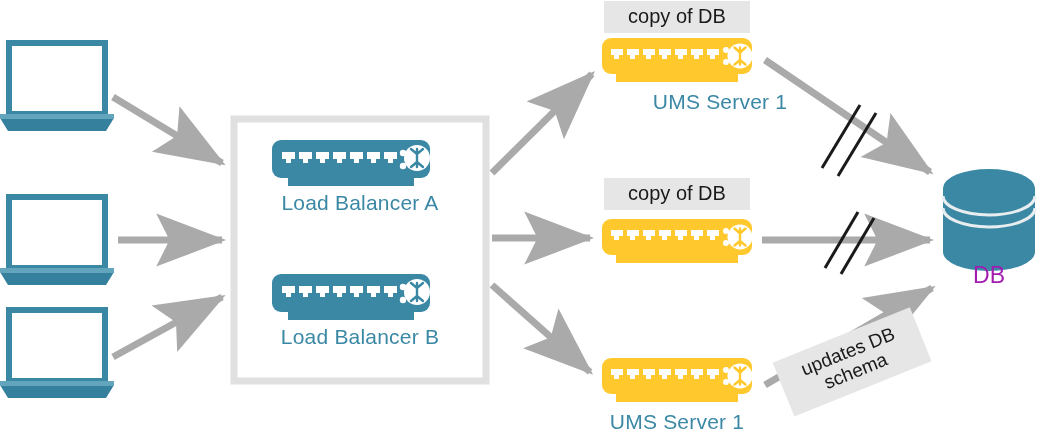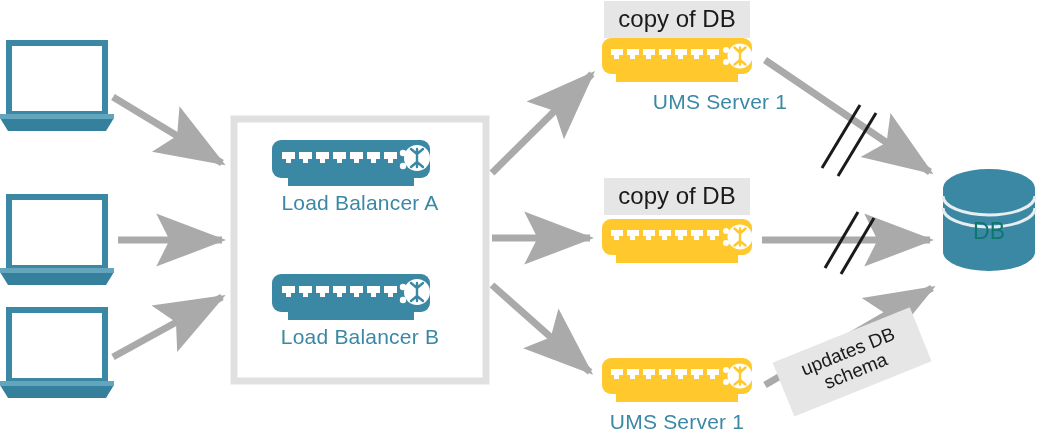--- a/index.html
+++ b/index.html
@@ -29,44 +29,45 @@
     font-size: 21px;
     color: #3b88a5;
     white-space: nowrap;
     text-align: center;
     letter-spacing: 0.2px;
   }
   .tag-label {
     position: absolute;
     background: #e6e6e6;
     color: #1a1a1a;
-    font-size: 24px;
+    font-size: 20px;
     white-space: nowrap;
     text-align: center;
     padding: 4px 10px 5px 10px;
     box-sizing: border-box;
   }
   .rot-label {
     position: absolute;
     background: #e6e6e6;
     color: #1a1a1a;
     font-size: 19px;
     line-height: 1.12;
     text-align: center;
     padding: 7px 13px 8px 13px;
     box-sizing: border-box;
     transform: rotate(-22deg);
     transform-origin: center center;
   }
   .db-text {
     position: absolute;
-    color: #0f766e;
+    color: #a21caf;
     font-size: 23px;
     text-align: center;
     white-space: nowrap;
+    margin-top: 44px;
   }
 </style>
 </head>
 <body>
 
 <div id="diagram-root">
 
   <svg id="diagram-svg" viewBox="0 0 1052 442">
     <defs>
       <marker id="ah" markerWidth="10" markerHeight="8" refX="9.4" refY="4" orient="auto" markerUnits="strokeWidth">

